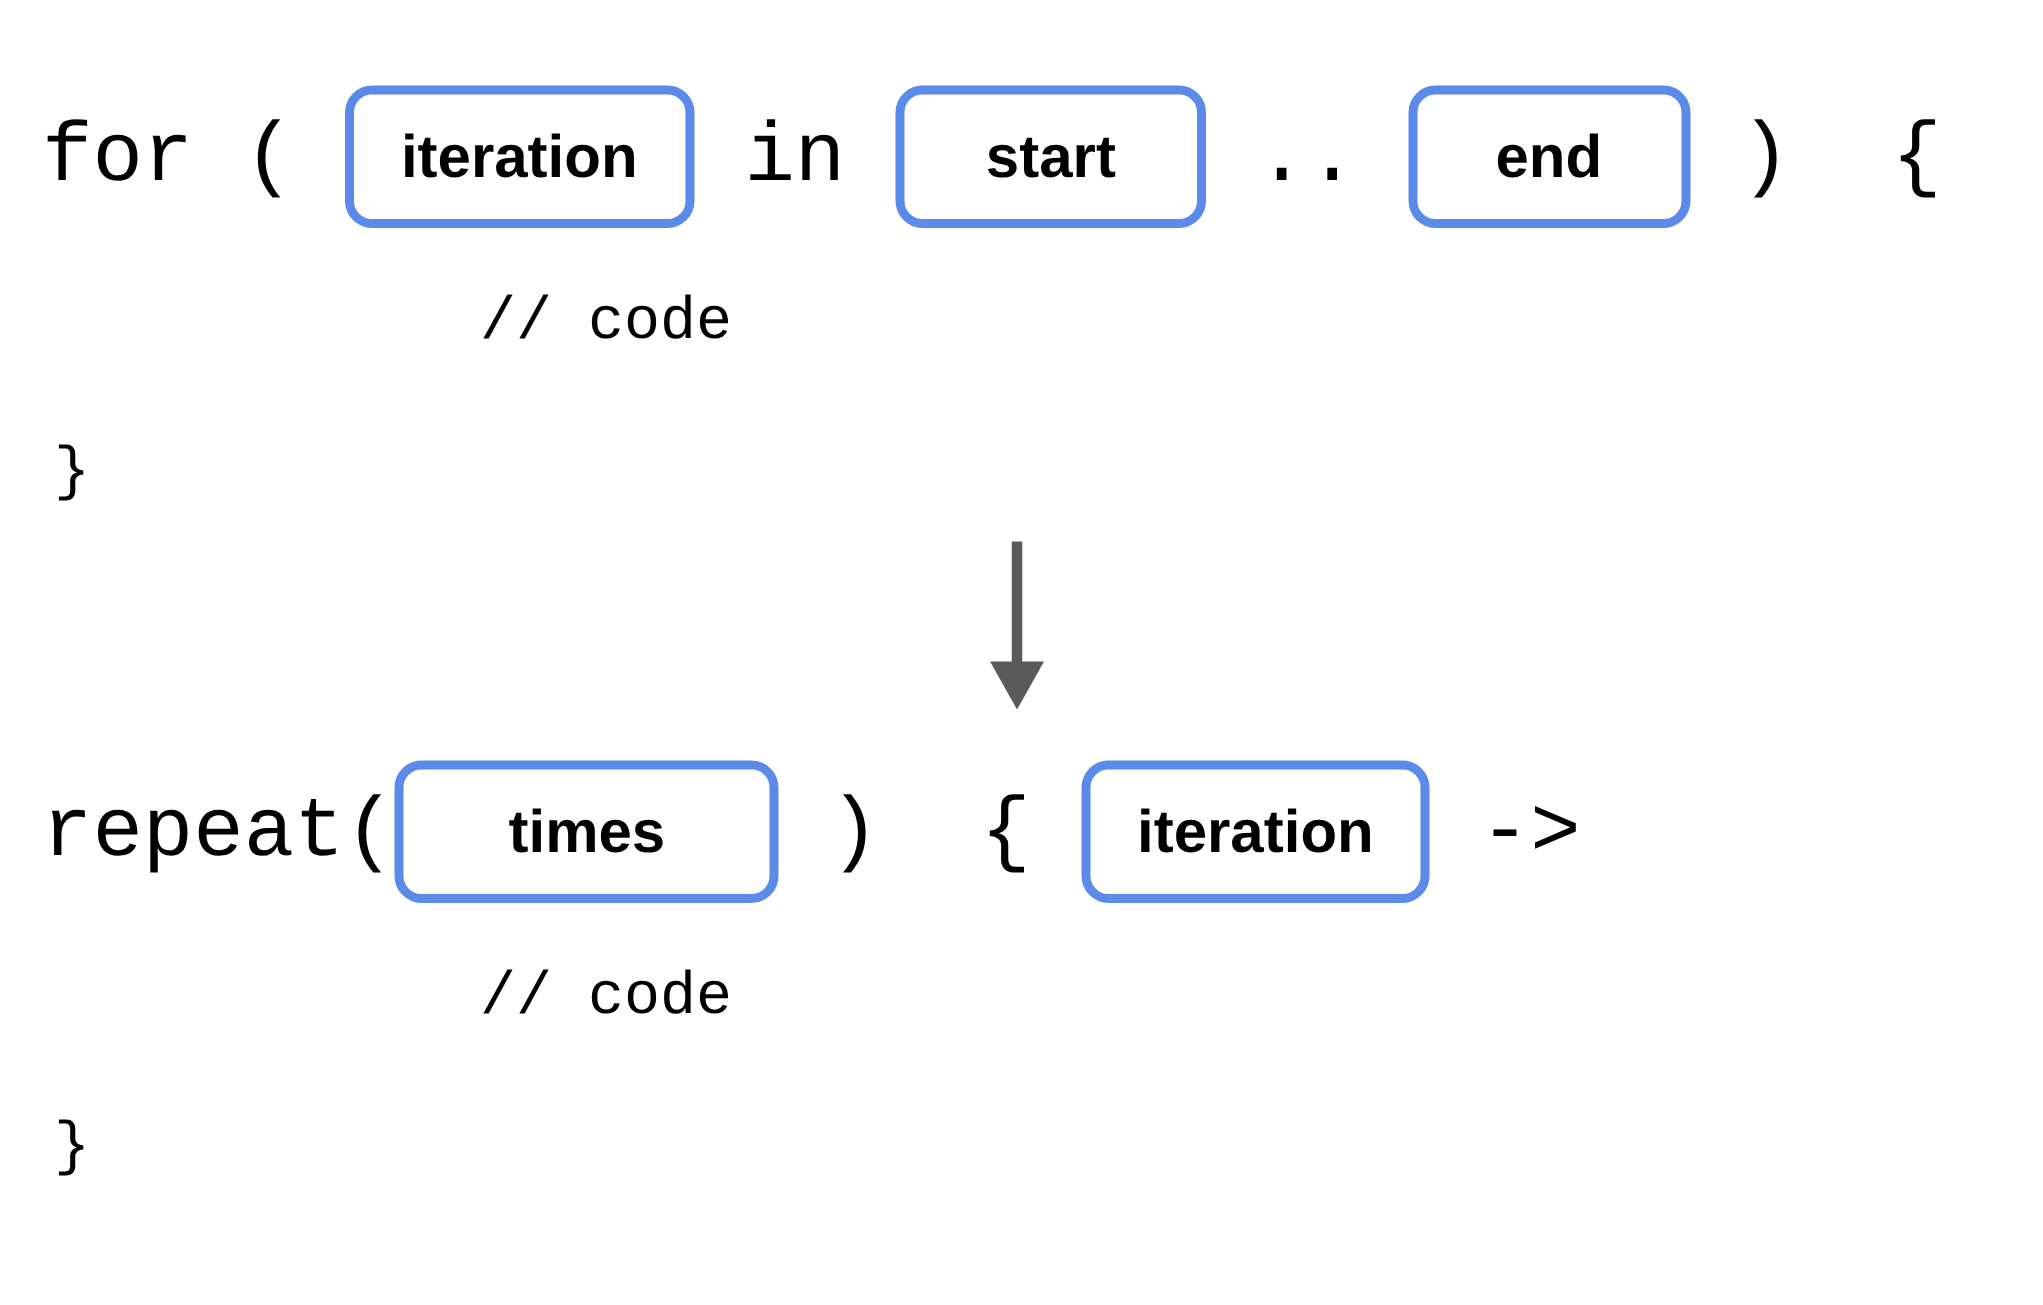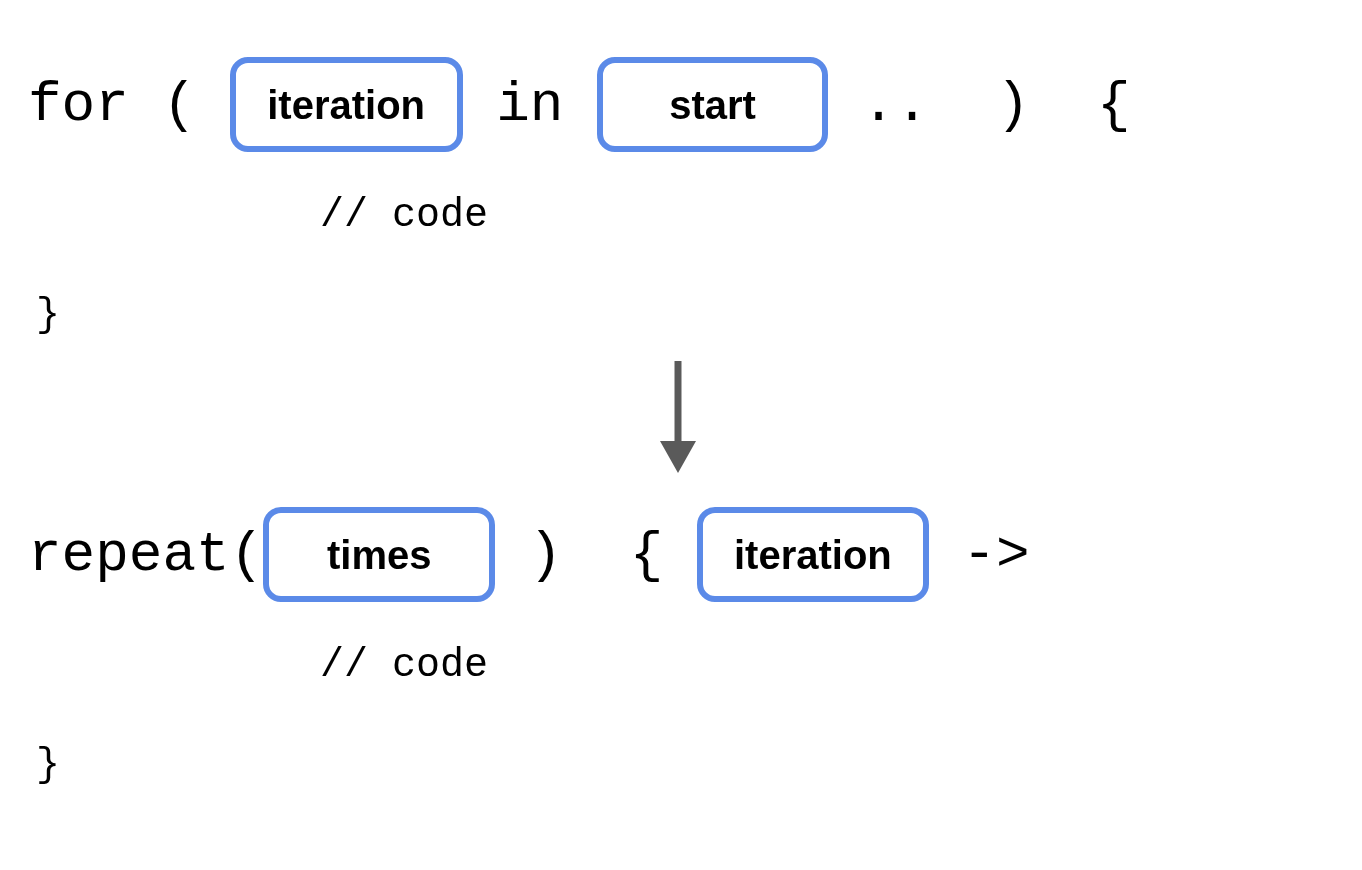--- a/index.html
+++ b/index.html
@@ -55,23 +55,23 @@
     height: 95px;
     padding: 0 14px;
     font-family: "Liberation Sans", "DejaVu Sans", sans-serif;
     font-weight: 700;
     font-size: 40px;
     line-height: 1;
     color: #000000;
     white-space: nowrap;
   }
   .slot-iteration { width: 233px; }
-  .slot-start     { width: 231px; }
+  .slot-start     { width: 207px; }
   .slot-end       { width: 188px; }
-  .slot-times     { width: 232px; }
+  .slot-times     { width: 256px; }
   .slot-iteration2{ width: 232px; }
 
   
   #row-for      { left: 28px;  top: 57px;  }
   #row-comment1 { left: 200px; top: 196px; }
   #row-close1   { left: 36px;  top: 296px; }
   #row-repeat   { left: 28px;  top: 507px; }
   #row-comment2 { left: 200px; top: 646px; }
   #row-close2   { left: 36px;  top: 746px; }
 
@@ -106,20 +106,21 @@
     <span class="mono">(</span>
     <span class="mono">&nbsp;</span>
     <span class="slot slot-iteration">iteration</span>
     <span class="mono">&nbsp;</span>
     <span class="mono">in</span>
     <span class="mono">&nbsp;</span>
     <span class="slot slot-start">start</span>
     <span class="mono">&nbsp;</span>
     <span class="mono">..</span>
     <span class="mono">&nbsp;</span>
+    <span class="slot slot-end">end</span>
     <span class="mono">&nbsp;</span>
     <span class="mono">)  {</span>
   </div>
 
   <div class="text-row" id="row-comment1">     // code</div>
   <div class="text-row" id="row-close1">}</div>
 
   <div class="arrow-wrap">
     <svg width="60" height="125" viewBox="0 0 60 125" aria-hidden="true">
       <line x1="28" y1="6" x2="28" y2="92" stroke="#5a5a5a" stroke-width="7"></line>

